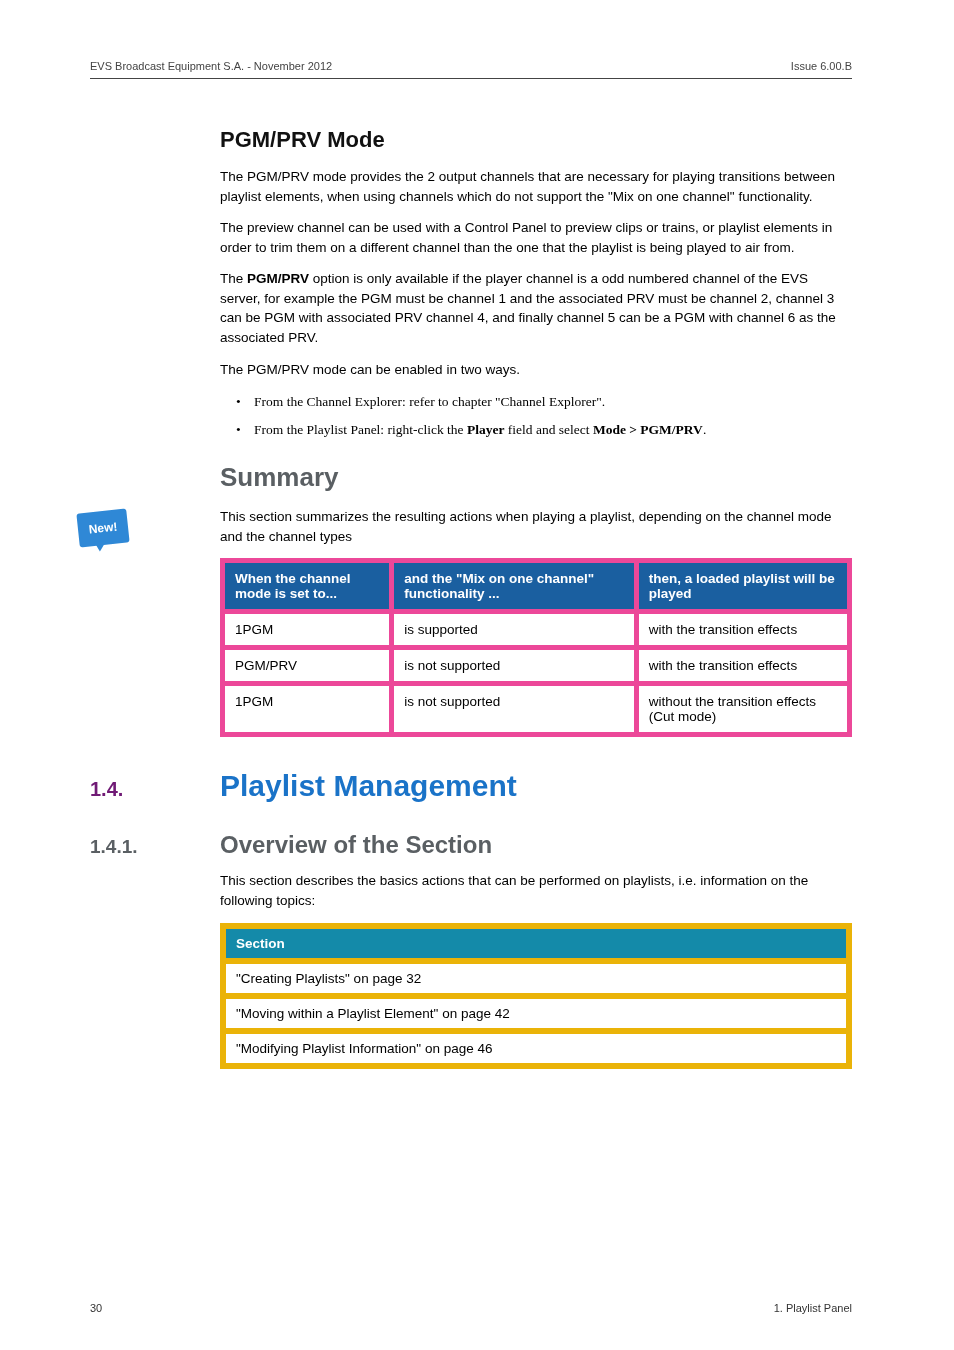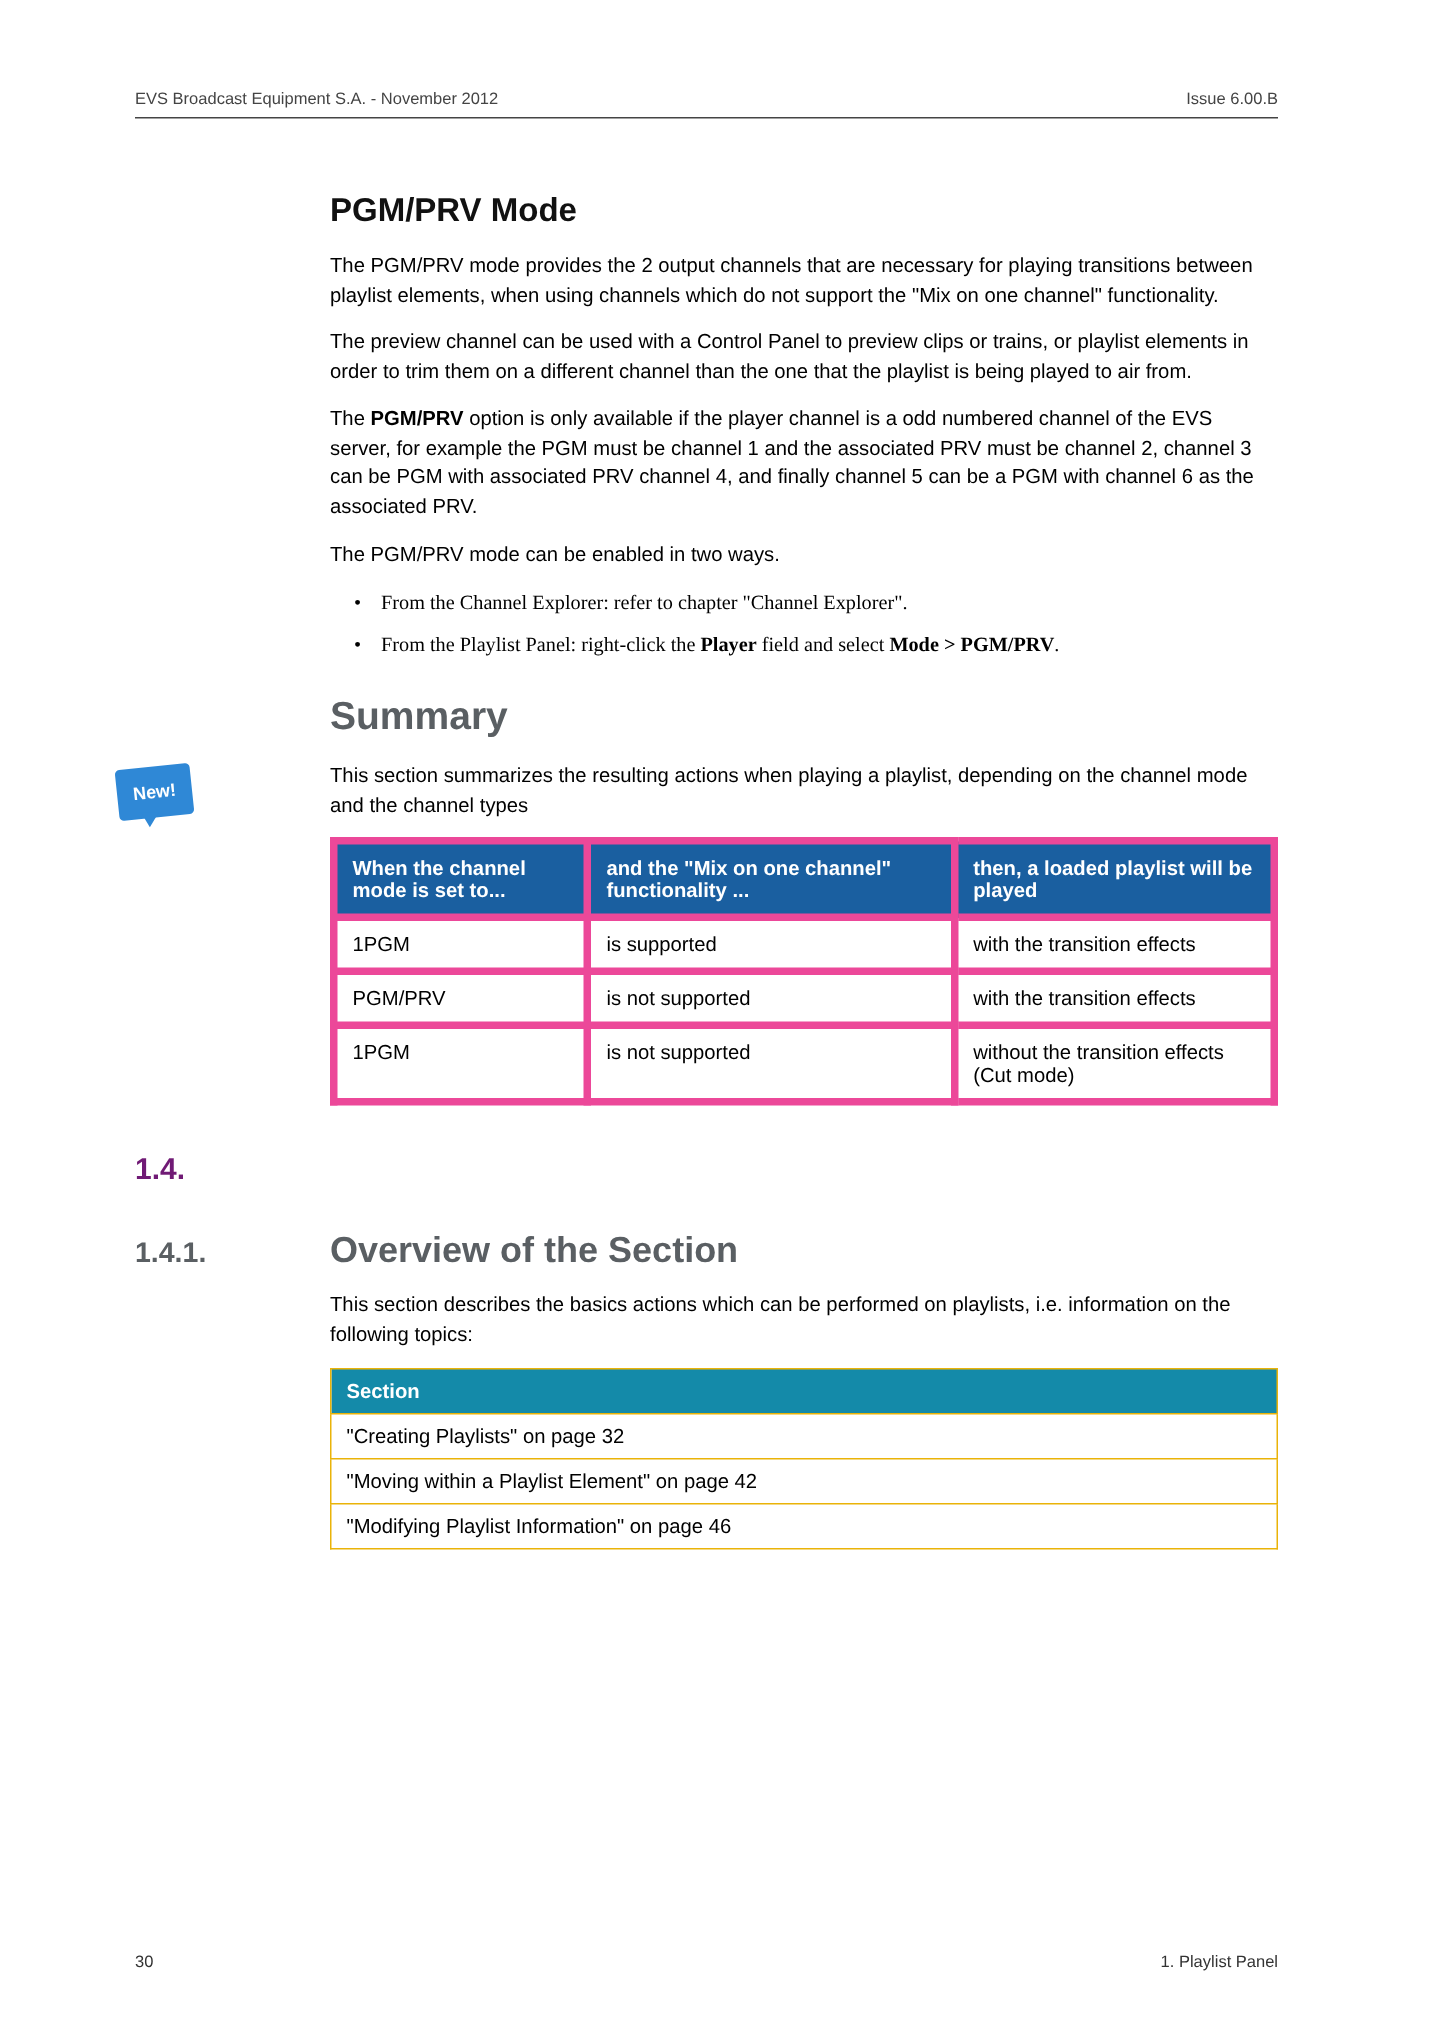--- a/index.html
+++ b/index.html
@@ -21,21 +21,21 @@
   table.t1 { border-collapse: collapse; width: 100%; margin-top: 6px; margin-bottom: 30px; }
   table.t1 th, table.t1 td { border: 5px solid #ec4899; padding: 8px 10px; font-size: 13.5px; text-align: left; vertical-align: top; }
   table.t1 th { background: #1a5fa0; color: #fff; font-weight: bold; }
   .chap-row { display: flex; align-items: baseline; margin-top: 32px; margin-bottom: 16px; }
   .chap-num { width: 130px; font-size: 20px; font-weight: 600; color: #701a75; }
   .chap-title { font-size: 30px; font-weight: 600; color: #1a73c8; }
   .sec-row { display: flex; align-items: baseline; margin-top: 28px; margin-bottom: 12px; }
   .sec-num { width: 130px; font-size: 19px; font-weight: 600; color: #5a5f63; }
   .sec-title { font-size: 24px; font-weight: 600; color: #5a5f63; }
   table.t2 { border-collapse: collapse; width: 100%; margin-top: 6px; }
-  table.t2 th, table.t2 td { border: 1px solid #eab308; padding: 7px 10px; font-size: 13.5px; text-align: left; }
+  table.t2 th, table.t2 td { border: 6px solid #eab308; padding: 7px 10px; font-size: 13.5px; text-align: left; }
   table.t2 th { background: #148aa9; color: #fff; font-weight: bold; }
   .ftr { position: absolute; bottom: 36px; left: 90px; right: 90px; display: flex; justify-content: space-between; font-size: 11px; color: #333; }
   b { font-weight: bold; }
 </style>
 </head>
 <body>
 
 <div class="page">
 
   <div class="hdr">
@@ -97,29 +97,30 @@
             <td>is not supported</td>
             <td>without the transition effects (Cut mode)</td>
           </tr>
         </tbody>
       </table>
     </div>
   </div>
 
   <div class="chap-row">
     <div class="chap-num">1.4.</div>
+    <div class="chap-title">Playlist Management</div>
   </div>
 
   <div class="sec-row">
     <div class="sec-num">1.4.1.</div>
     <div class="sec-title">Overview of the Section</div>
   </div>
 
   <div class="content">
-    <p class="p">This section describes the basics actions which can be performed on playlists, i.e. information on the following topics:</p>
+    <p class="p">This section describes the basics actions that can be performed on playlists, i.e. information on the following topics:</p>
     <table class="t2">
       <thead>
         <tr>
           <th>Section</th>
         </tr>
       </thead>
       <tbody>
         <tr>
             <td>"Creating Playlists" on page 32</td>
           </tr>

